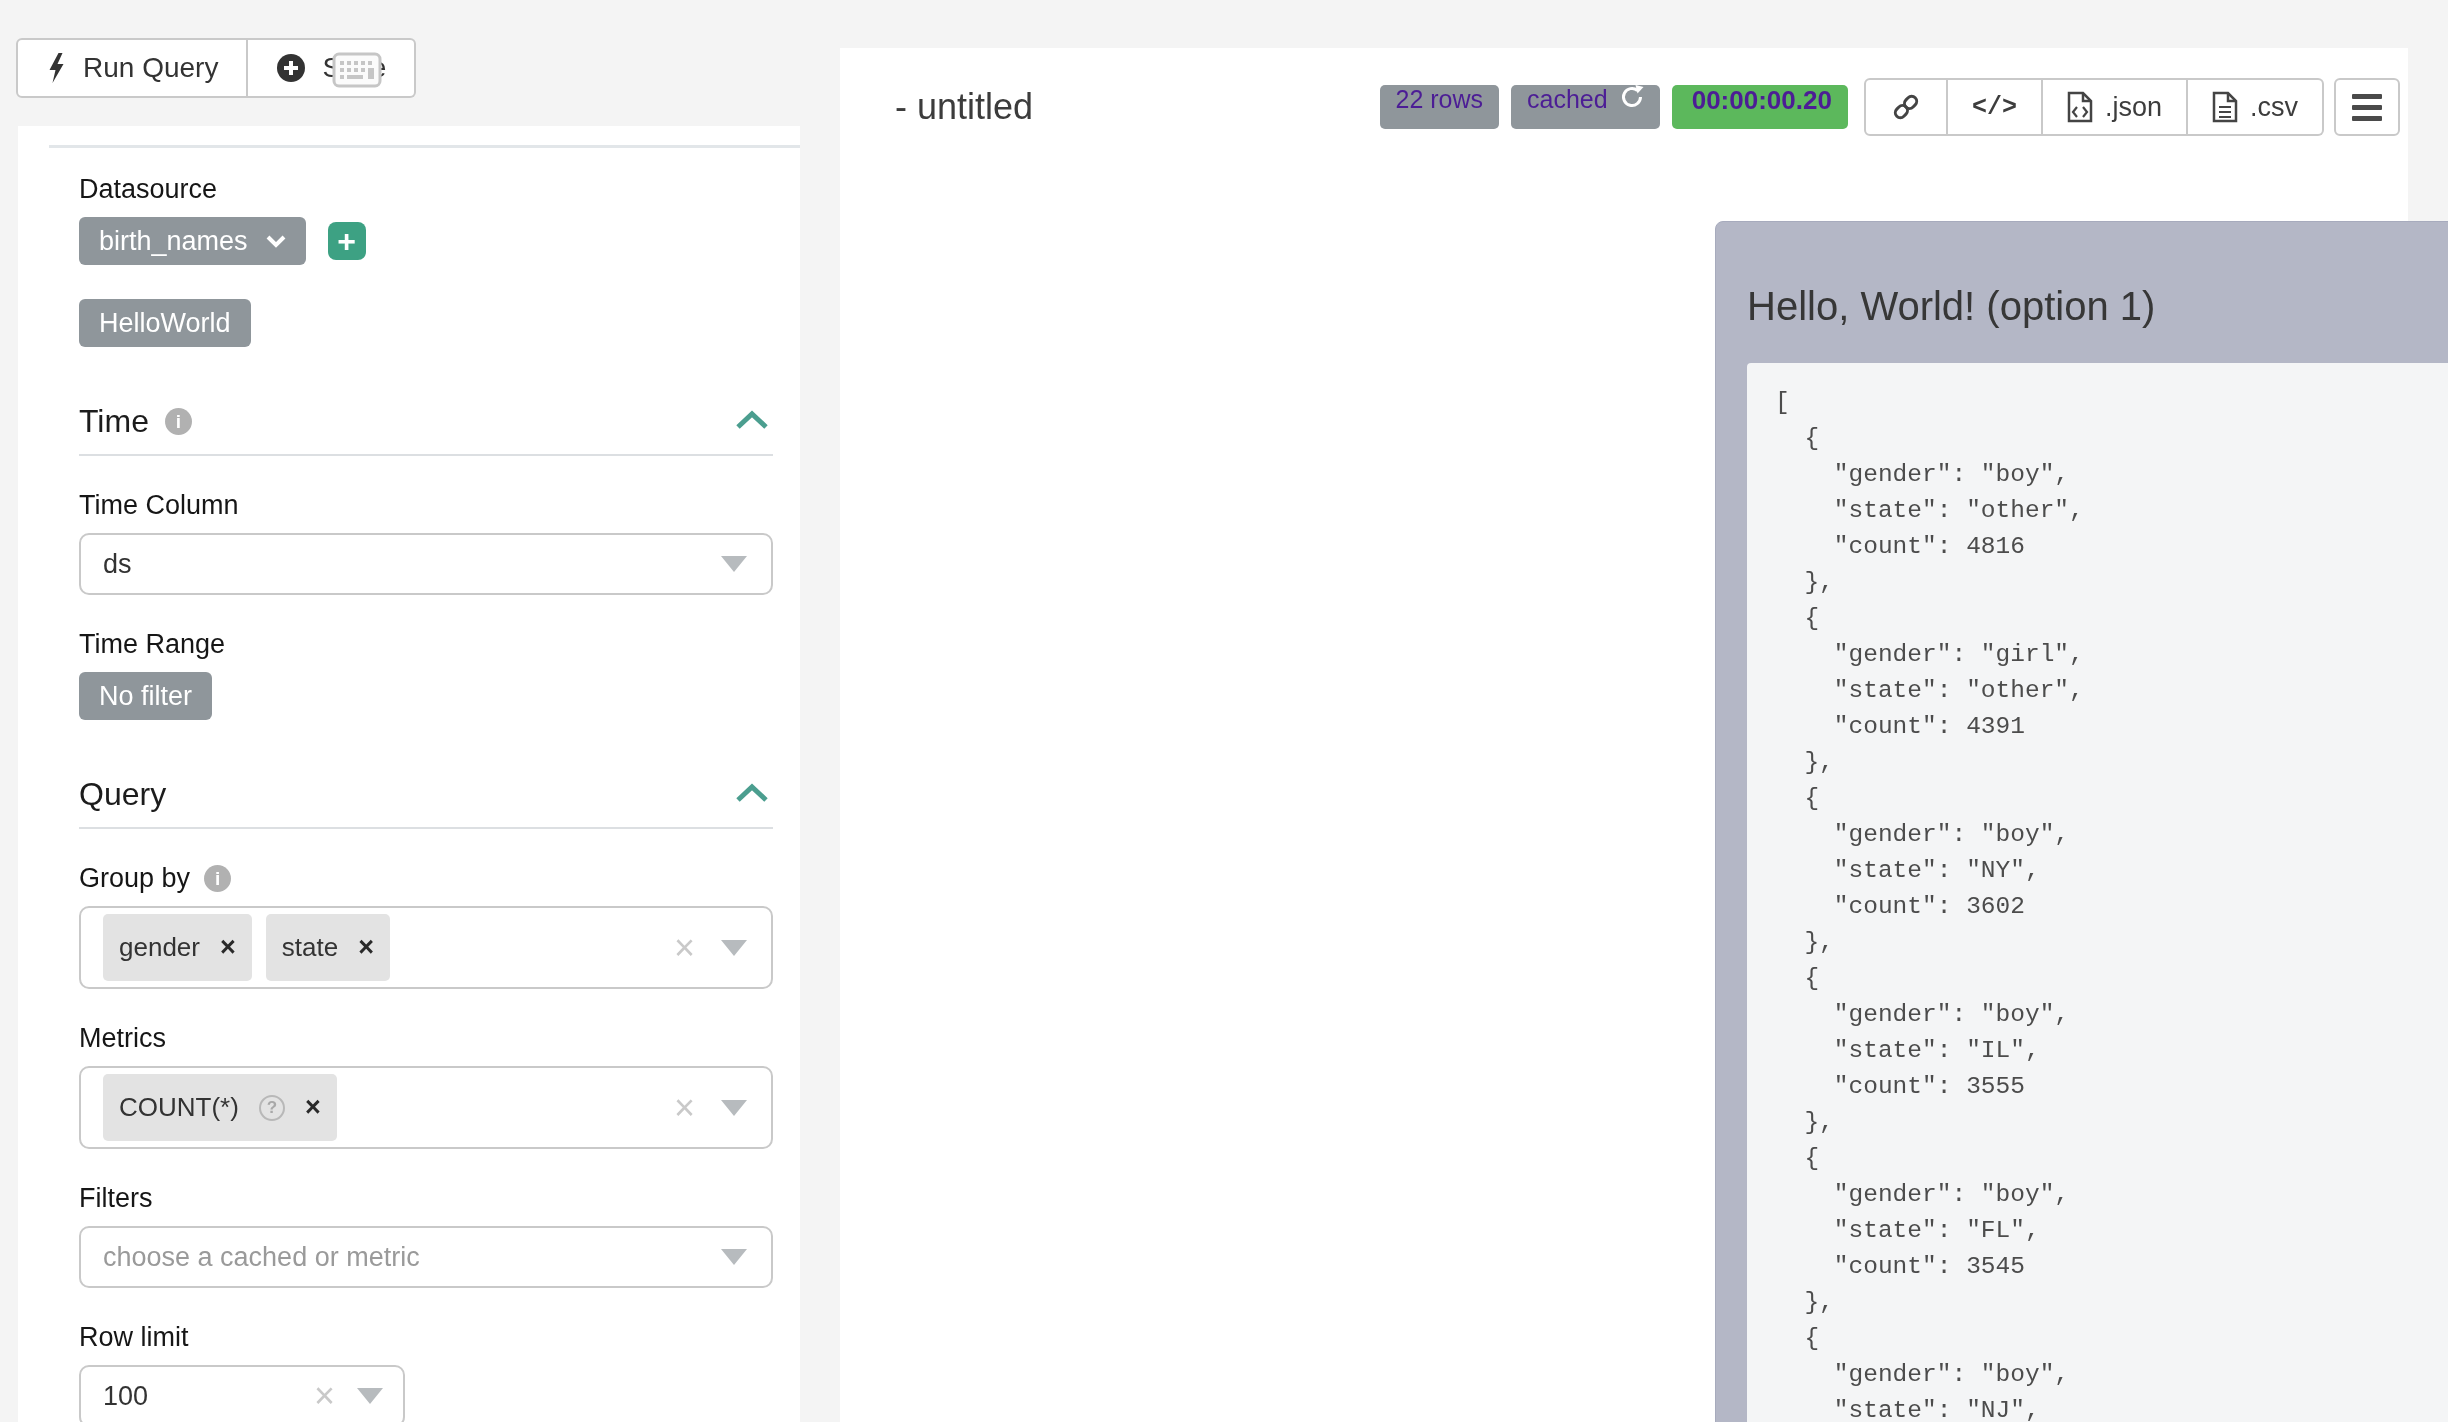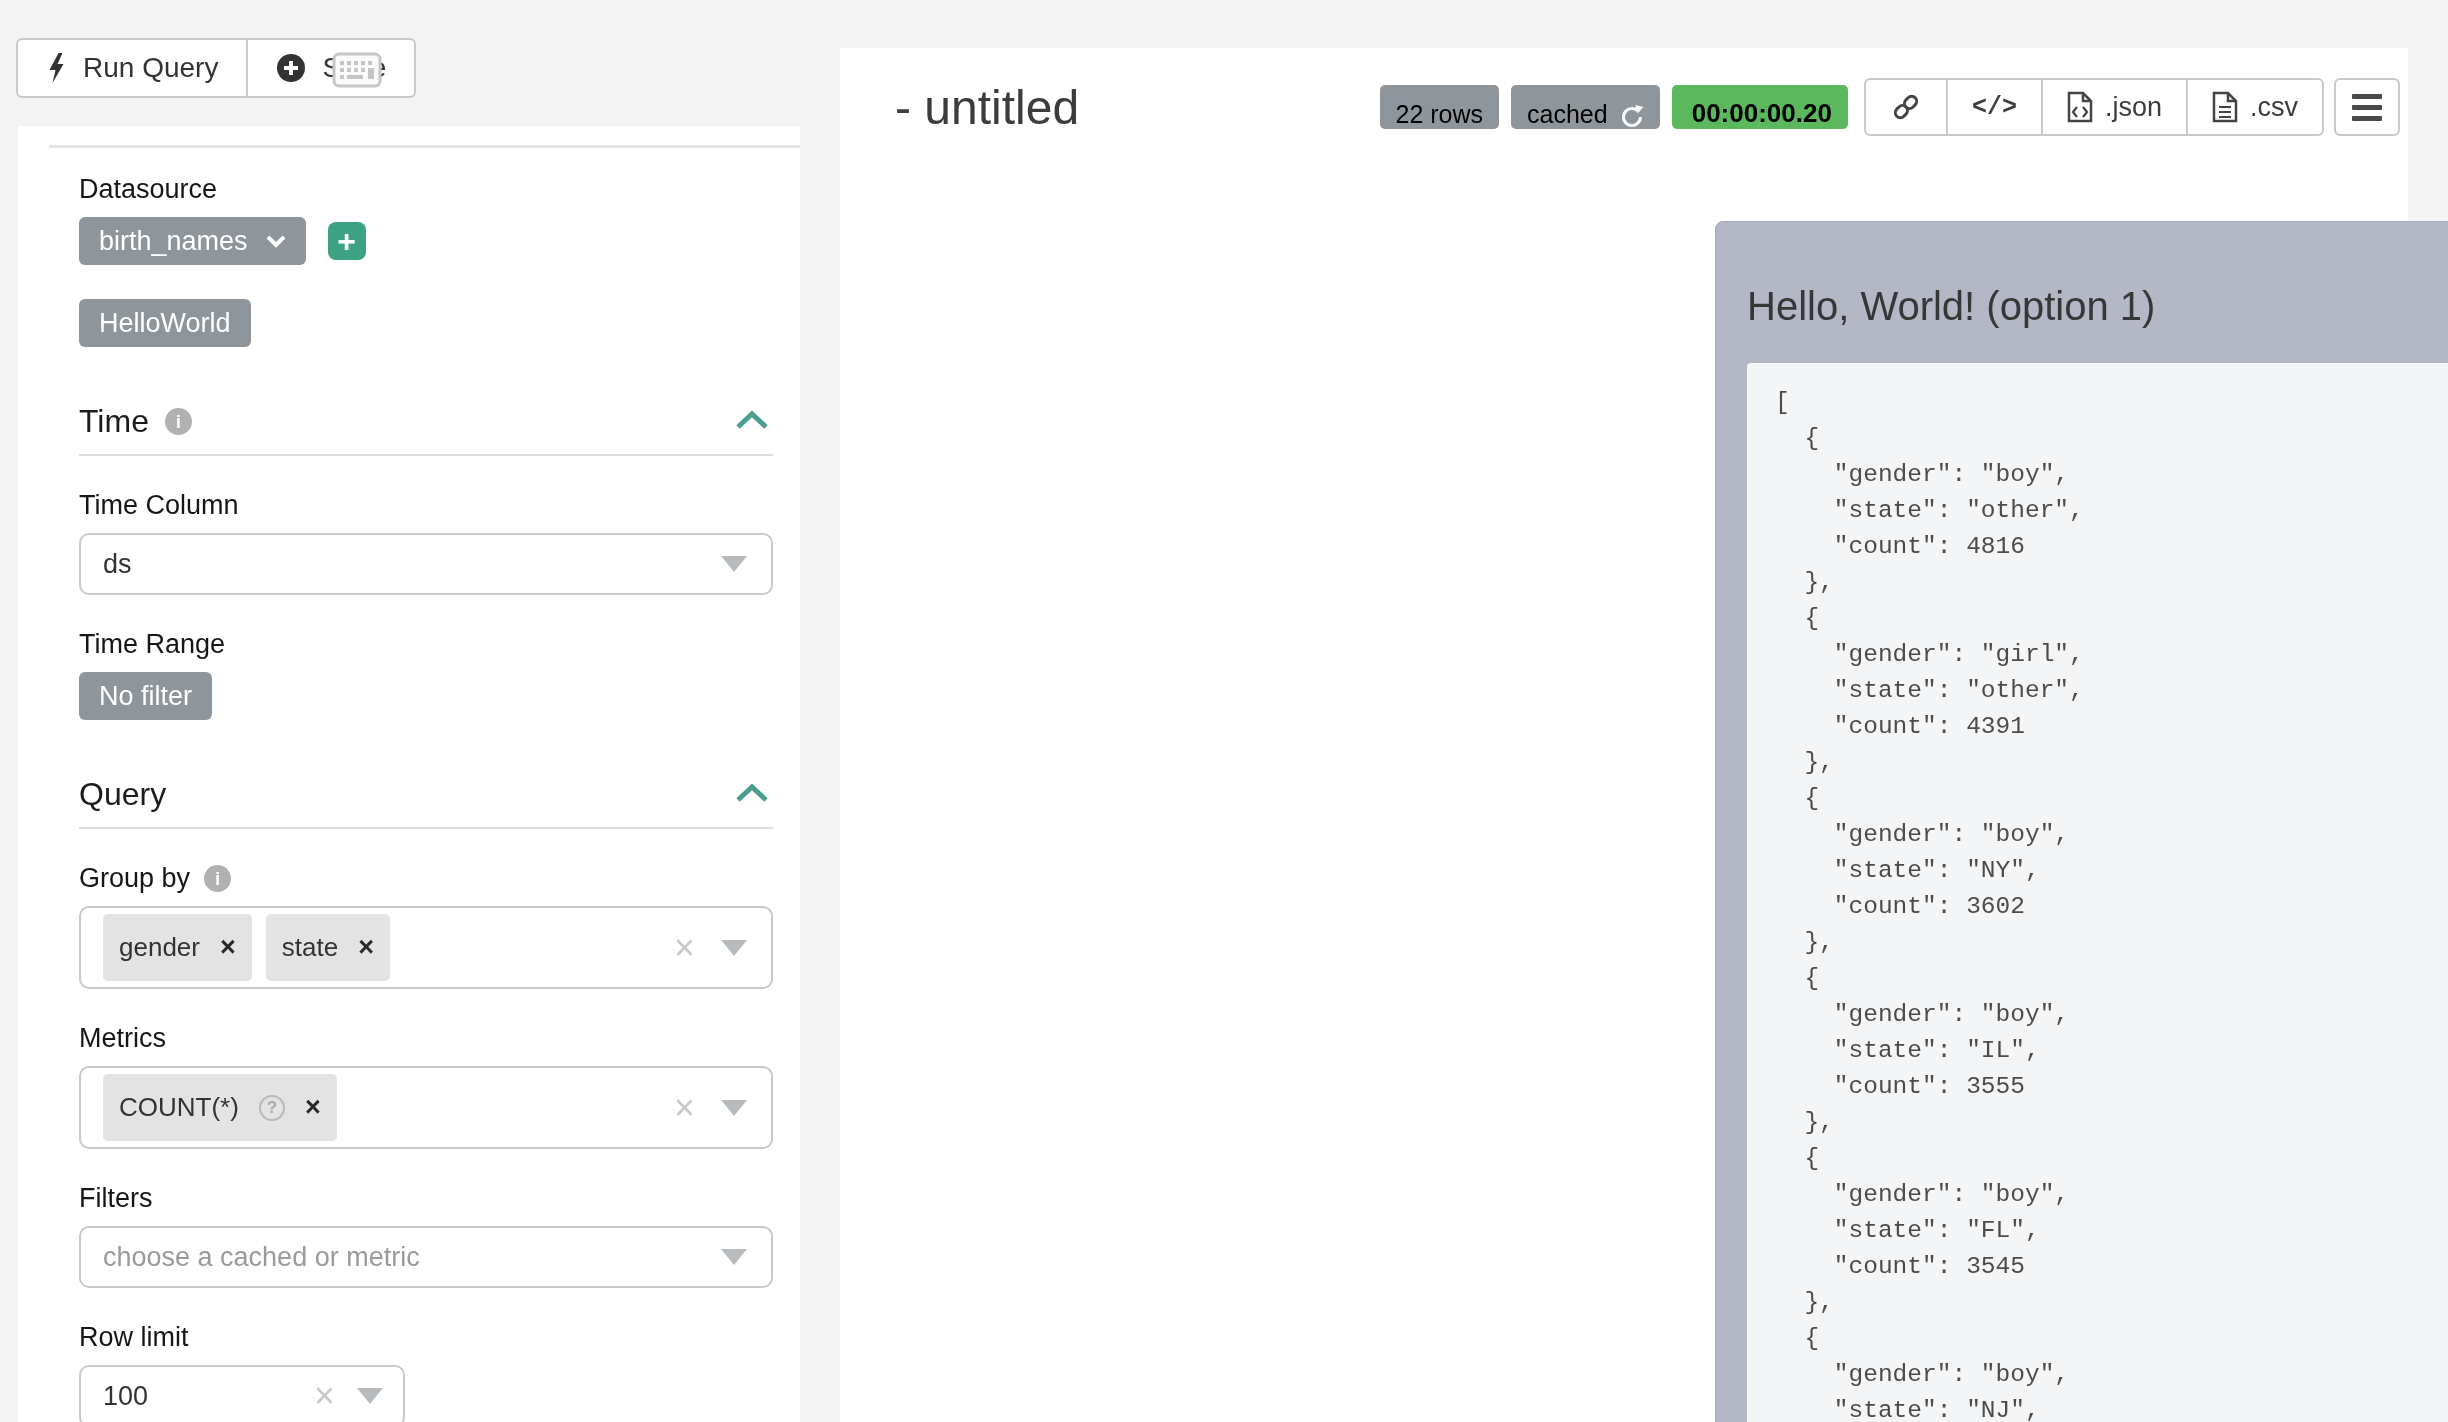--- a/index.html
+++ b/index.html
@@ -72,25 +72,25 @@
   .tags { display: flex; gap: 14px; flex-wrap: wrap; }
   .tag {
     background: #e3e3e3; border-radius: 5px; padding: 18px 16px;
     font-size: 26px; color: #333; display: inline-flex; align-items: center; gap: 20px;
   }
   .tag-x { font-weight: bold; font-size: 27px; color: #2a2a2a; line-height: 1; cursor: pointer; }
 
   
   .result-panel { position: absolute; left: 840px; top: 48px; width: 1568px; bottom: 0; background: #fff; }
   .result-header { display: flex; align-items: center; justify-content: space-between; height: 118px; padding: 0 8px 0 55px; }
-  .result-title { font-size: 48px; color: #3c3c3c; }
+  .result-title { font-size: 36px; color: #3c3c3c; }
   .header-controls { display: flex; align-items: center; }
   .badge {
-    height: 44px; border-radius: 5px; background: #8f969b; color: #000000;
-    font-size: 25px; display: inline-flex; align-items: flex-end; gap: 12px; padding: 0 16px; margin-left: 12px;
+    height: 44px; border-radius: 5px; background: #8f969b; color: #4c1d95;
+    font-size: 25px; display: inline-flex; align-items: flex-start; gap: 12px; padding: 0 16px; margin-left: 12px;
   }
   .badge.green { background: #5cb85c; font-weight: bold; font-size: 26px; padding-left: 20px; }
   .export-group { display: flex; margin-left: 16px; }
   .tool-btn {
     height: 58px; background: #fff; border: 2px solid #c9c9c9; cursor: pointer;
     display: inline-flex; align-items: center; gap: 12px; padding: 0 24px;
     font-family: "Liberation Sans", sans-serif; font-size: 27px; color: #3d3d3d;
   }
   .tool-btn + .tool-btn { border-left: none; }
   .tool-btn:first-child { border-radius: 6px 0 0 6px; }

